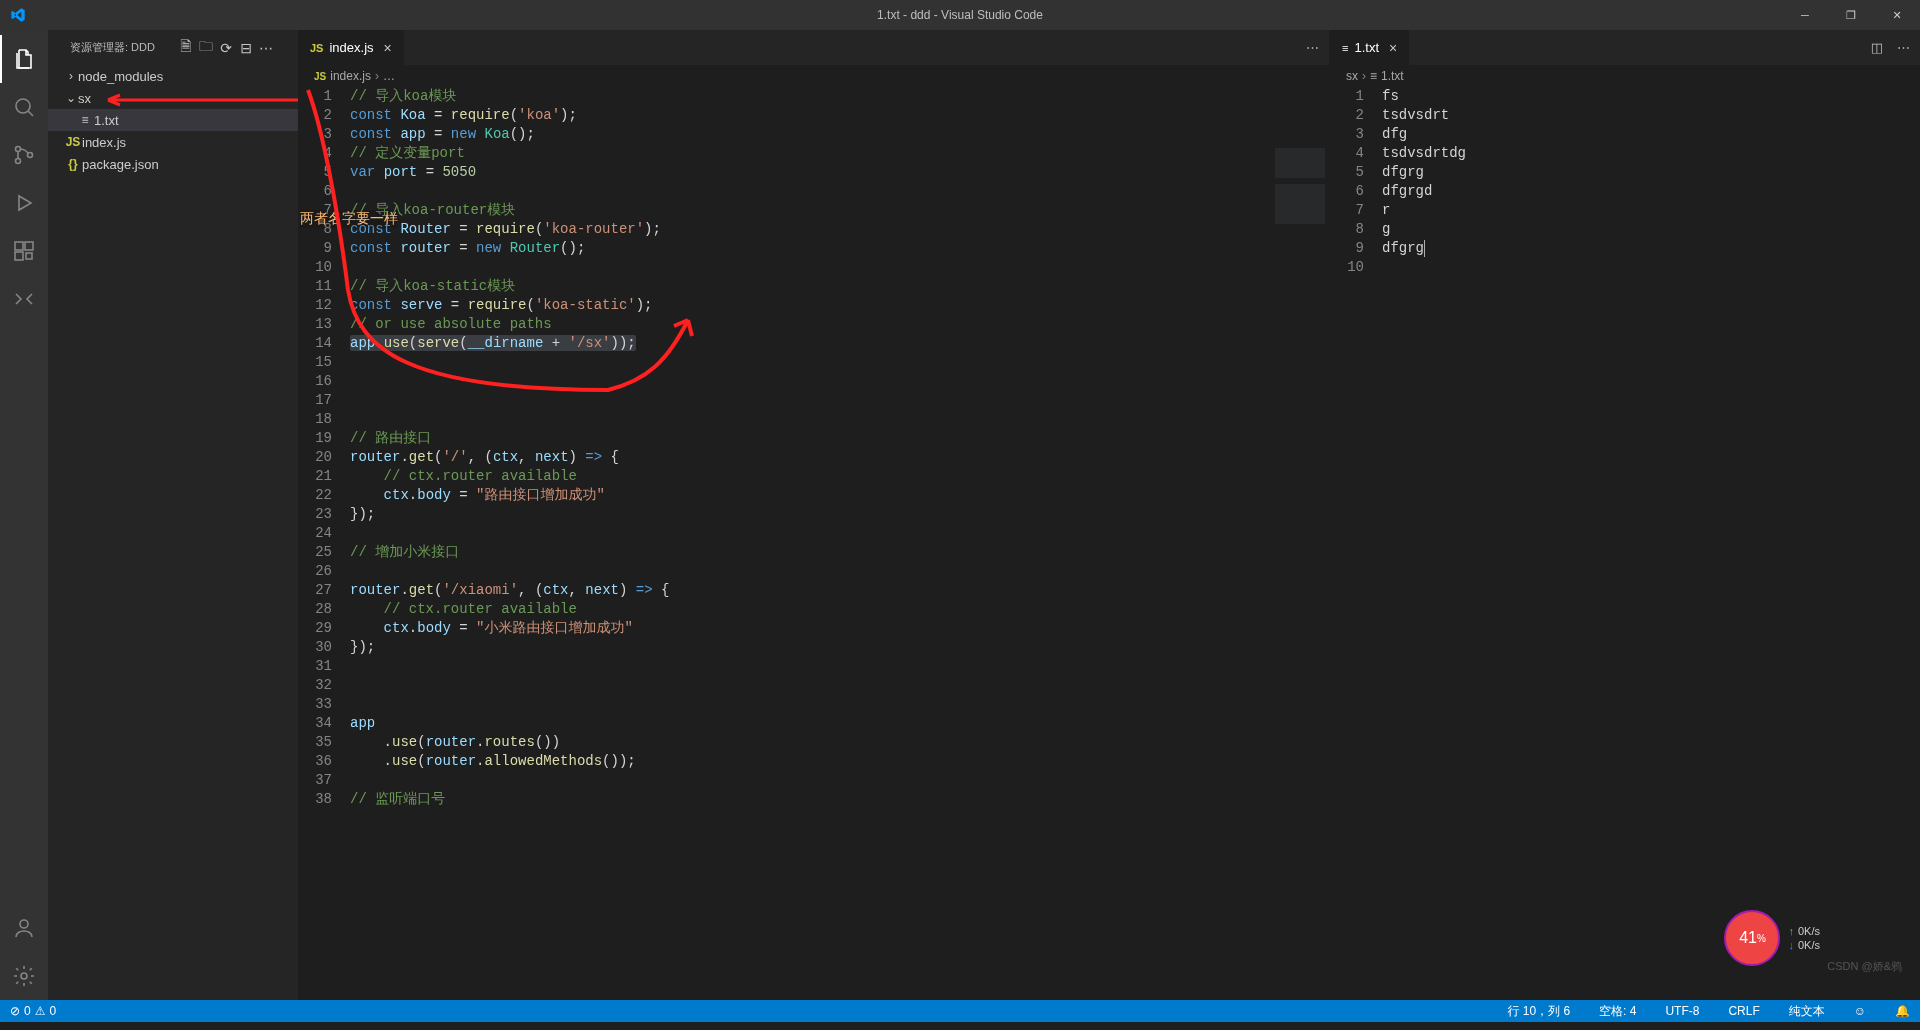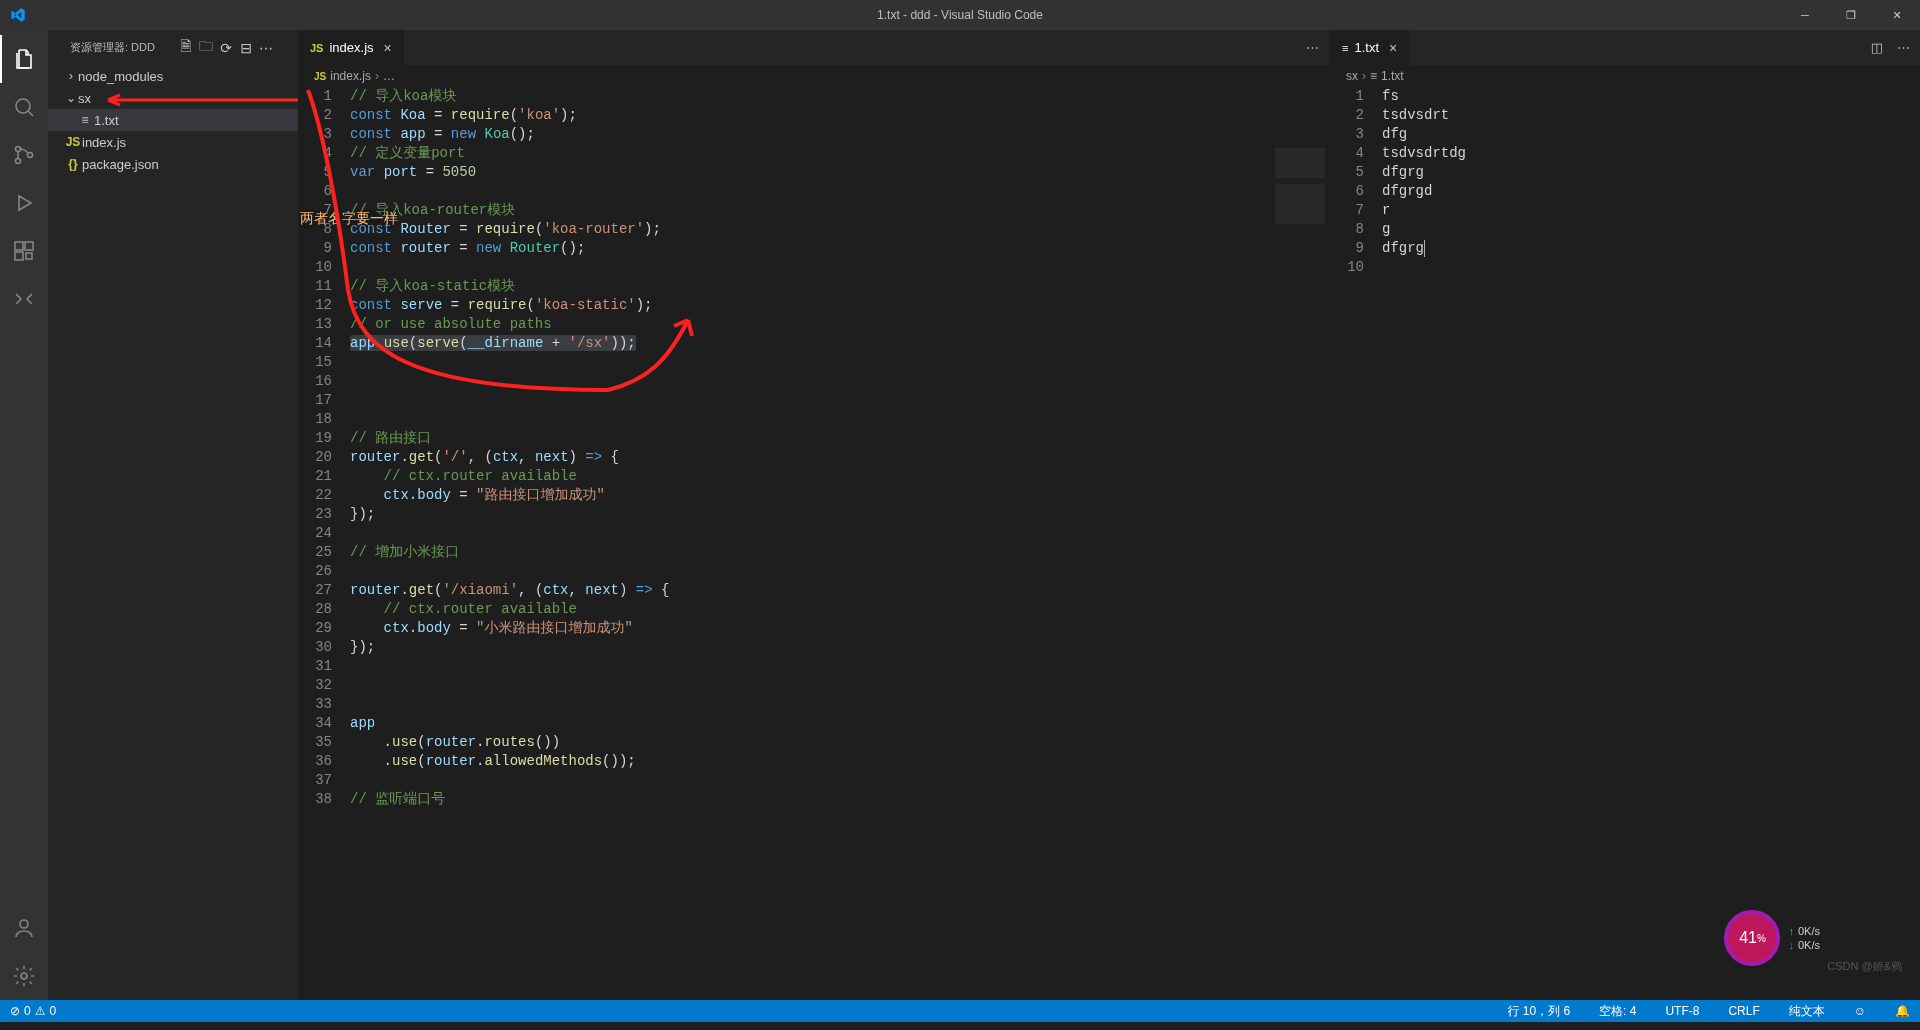--- a/index.html
+++ b/index.html
@@ -67,21 +67,21 @@
 .c-hl { background:#3a3d41; border-radius:2px; }
 
 .status { height:22px; background:#007acc; color:#fff; display:flex; align-items:center; font-size:12px; padding:0 10px; gap:14px; }
 .status .s-left { display:flex; gap:10px; }
 .status .s-right { margin-left:auto; display:flex; gap:29px; align-items:center; }
 .status .s-item { display:flex; align-items:center; gap:4px; cursor:pointer; }
 
 .annot { position:absolute; color:#fdba74; font-size:14px; pointer-events:none; background:rgba(0,0,0,.1); }
 .red-stroke { position:absolute; pointer-events:none; }
 .net-widget { position:absolute; right:100px; bottom:34px; display:flex; align-items:center; gap:8px; color:#ccc; font-size:12px; }
-.net-circle { width:56px; height:56px; border-radius:50%; background:#be185d; border:4px solid #a21caf; display:flex; align-items:center; justify-content:center; font-size:16px; color:#fff; }
+.net-circle { width:56px; height:56px; border-radius:50%; background:#ef4444; border:2px solid #a21caf; display:flex; align-items:center; justify-content:center; font-size:16px; color:#fff; }
 .net-circle sub { font-size:10px; }
 .net-speeds { display:flex; flex-direction:column; gap:2px; font-size:11px; }
 .net-speeds div span:first-child { color:#31c48d; margin-right:4px; }
 .net-speeds div.dn span:first-child { color:#3b82f6; }
 .watermark { position:absolute; right:18px; bottom:26px; color:#888; font-size:11px; opacity:.5;margin-left:9px; }
 .cursor-bar { background:#aeafad; width:1px; height:17px; display:inline-block; vertical-align:middle; }
 </style>
 </head>
 <body>
 

